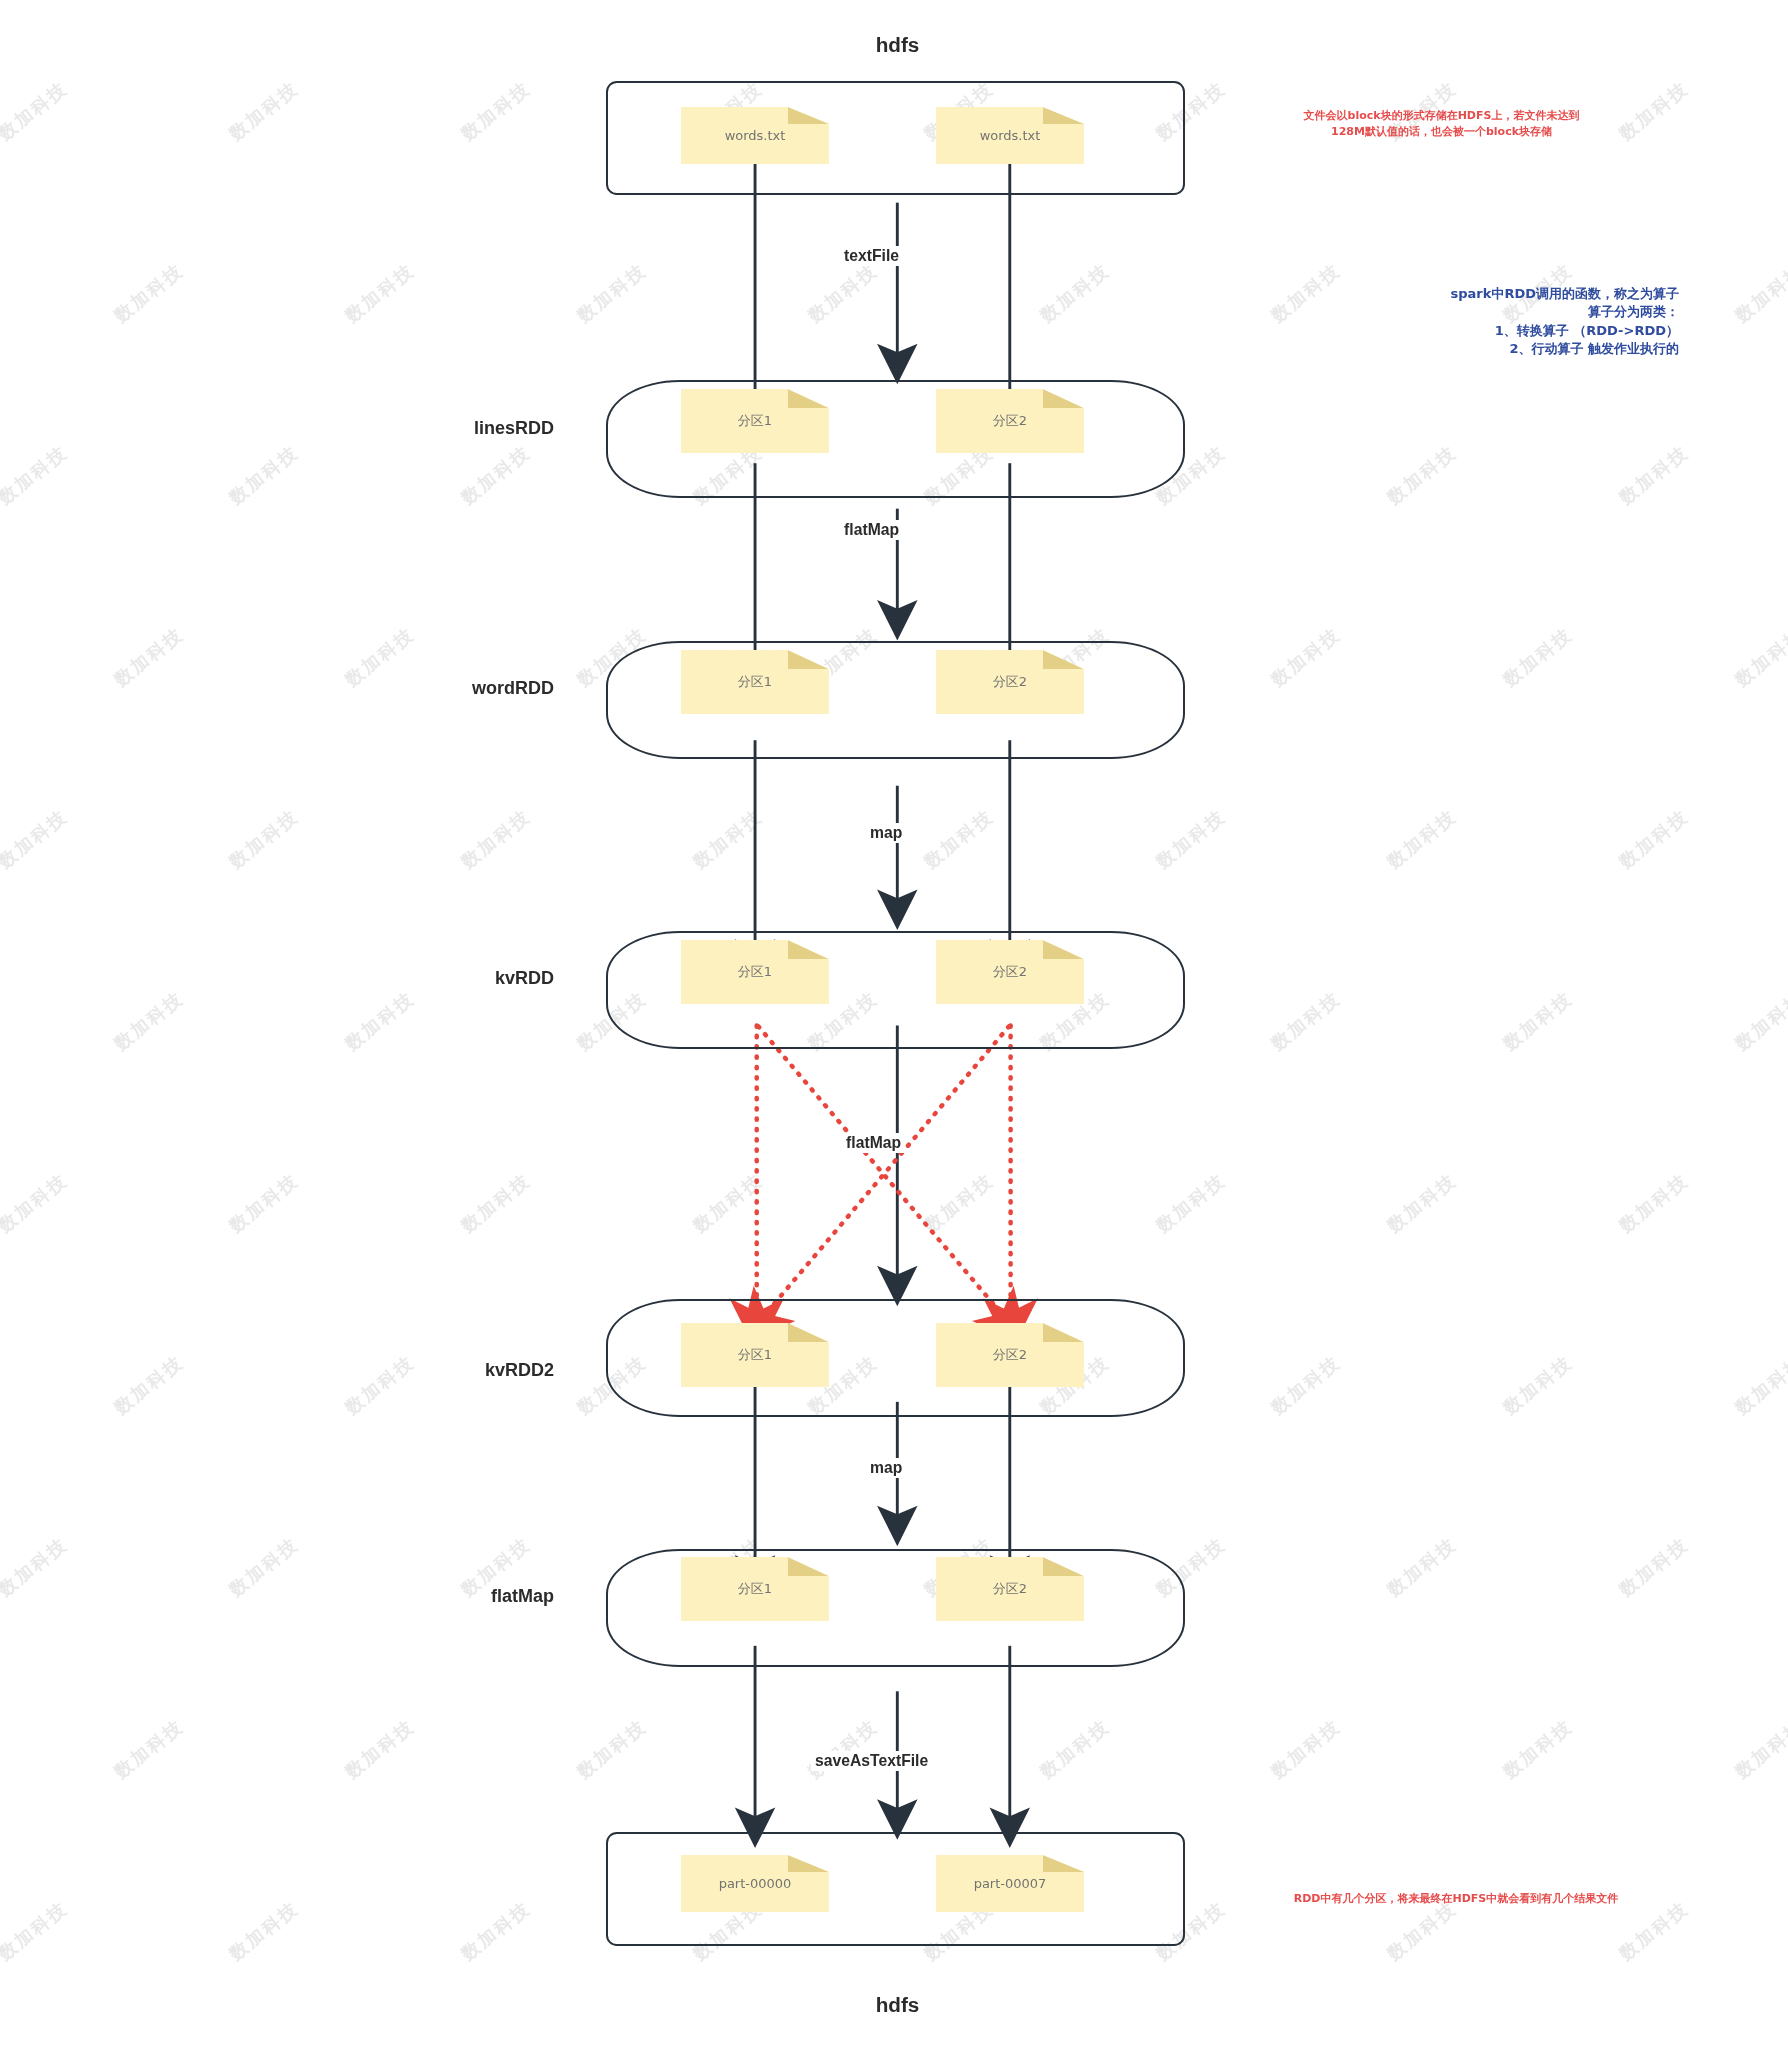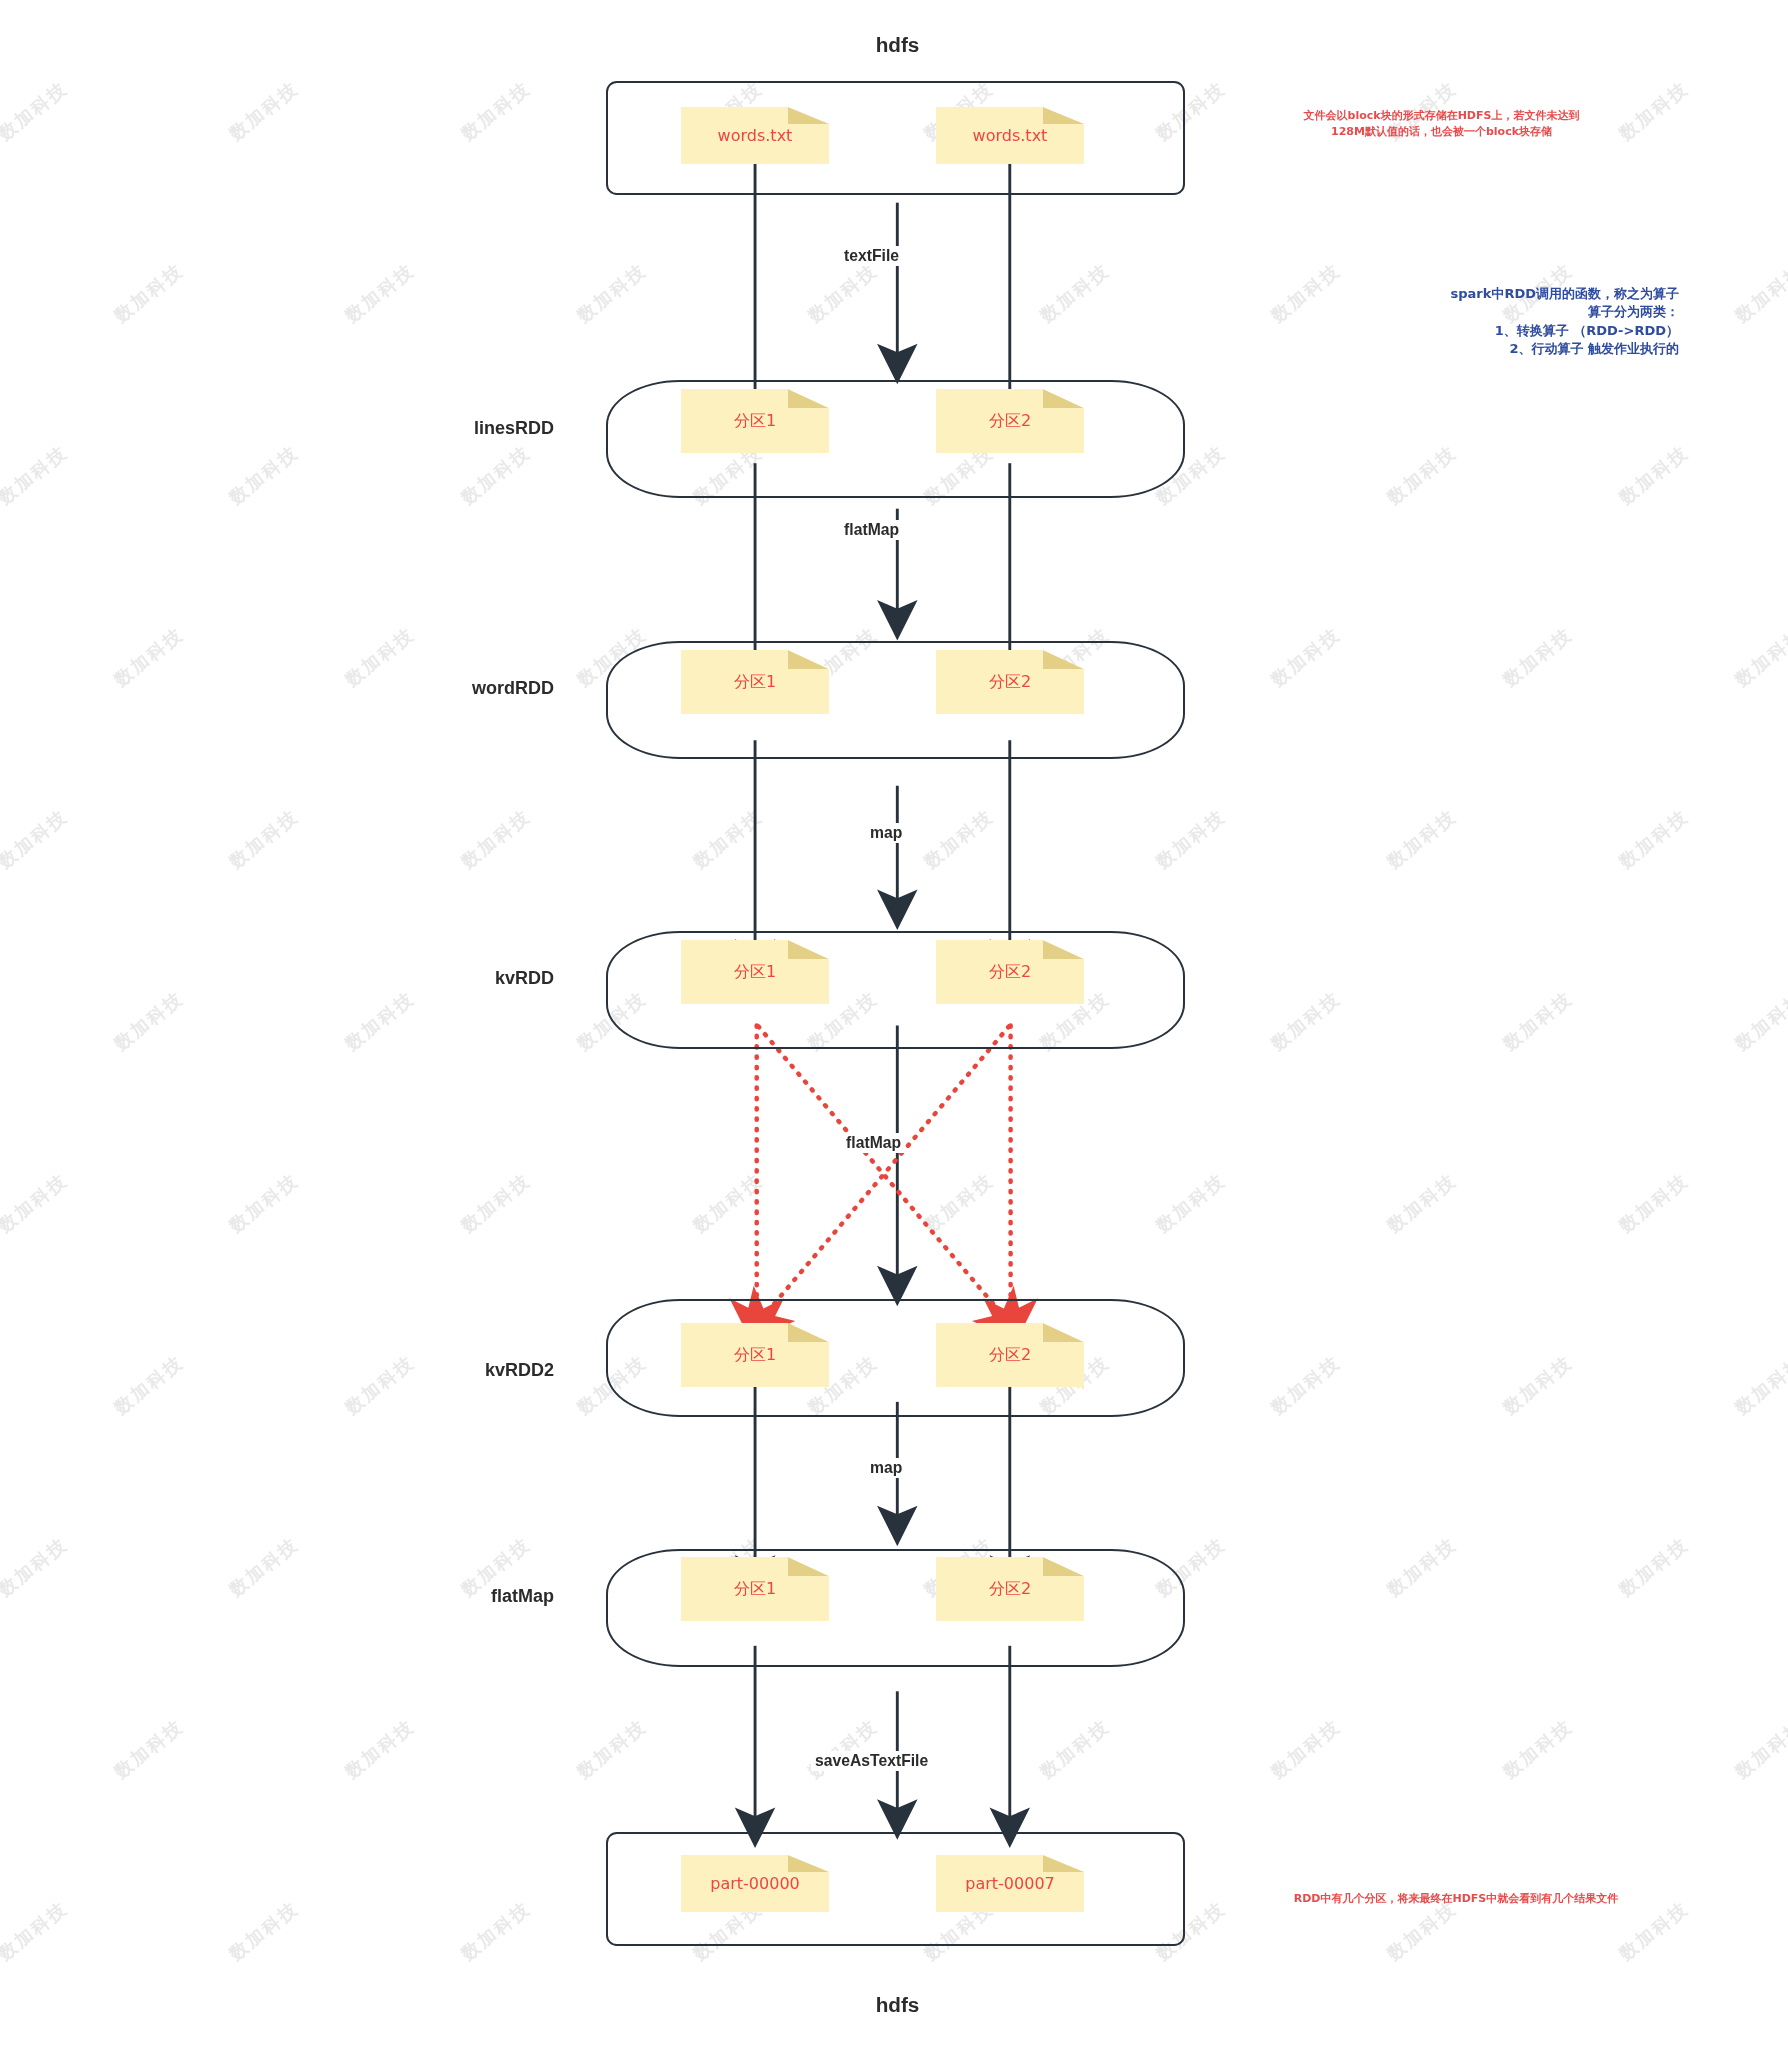--- a/index.html
+++ b/index.html
@@ -39,21 +39,21 @@
     position:absolute;left:0;top:0;width:100%;height:100%;
     background:#fdf2bf;
     clip-path:polygon(0 0, 72% 0, 100% 30%, 100% 100%, 0 100%);
   }
   .note .fold{
     position:absolute;right:0;top:0;width:28%;height:30%;
     background:#e3cf86;
     clip-path:polygon(0 0, 100% 100%, 0 100%);
   }
   .note .nlabel{
-    position:relative;z-index:2;color:#ef4444;font-size:16px;
+    position:relative;z-index:2;color:#737373;font-size:13px;
     font-family:"DejaVu Sans","Liberation Sans",sans-serif;
     white-space:nowrap;
   }
 
   
   .edge-label{
     position:absolute;z-index:6;color:#2b2b2b;font-weight:700;
     font-size:15.7px;white-space:nowrap;background:#ffffff;padding:0.8px 4.1px;
   }
   .stage-label{

